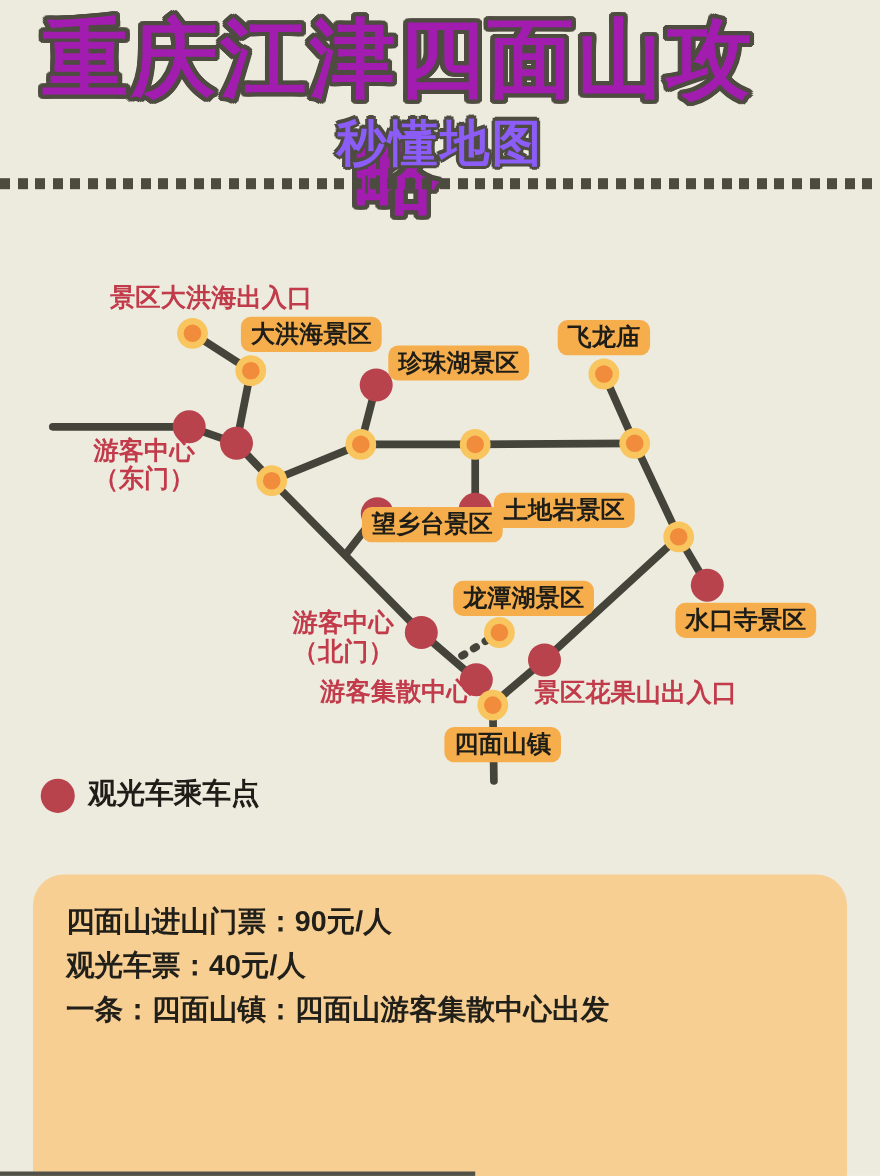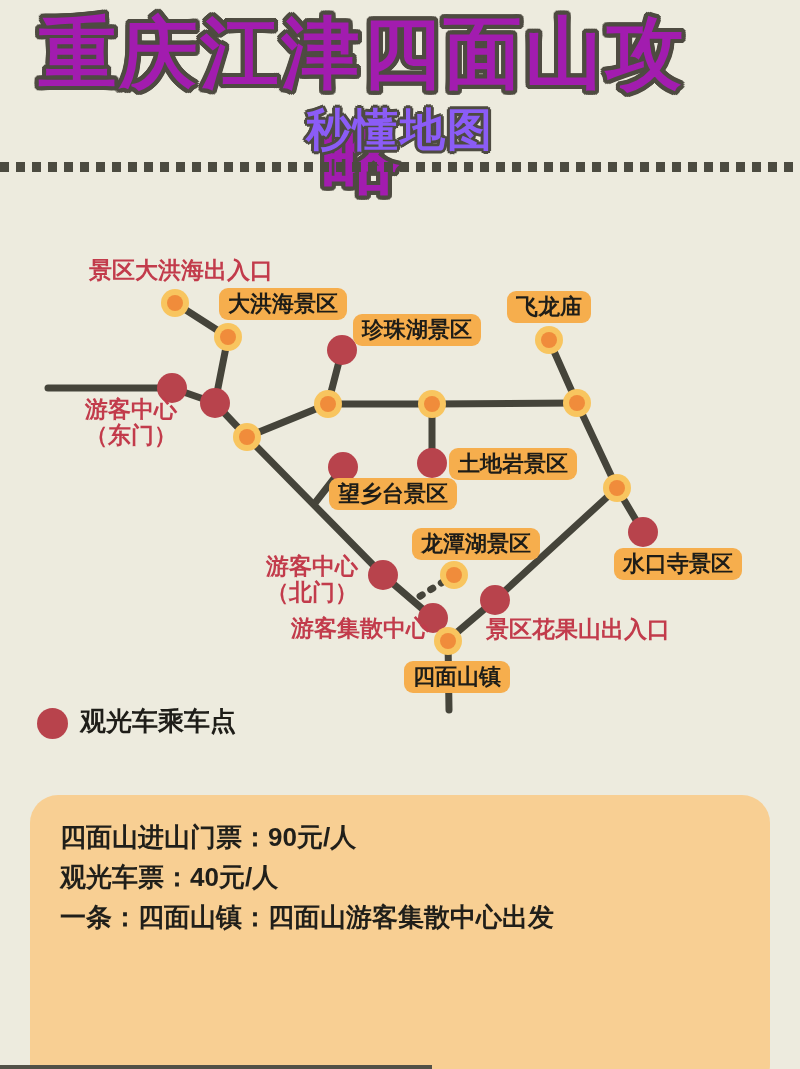--- a/index.html
+++ b/index.html
@@ -142,26 +142,26 @@
         <circle cx="448" cy="641" r="14" fill="#F8C55F"></circle>
           <circle cx="448" cy="641" r="8" fill="#F08C3B"></circle>
       </g>
     </g>
   </svg>
 
   <div class="badge" style="left:219px;top:288px;font-family:Liberation Serif, serif;">大洪海景区</div>
   <div class="badge" style="left:353px;top:314px;">珍珠湖景区</div>
   <div class="badge" style="left:507px;top:291px;">飞龙庙</div>
   <div class="badge" style="left:449px;top:448px;">土地岩景区</div>
-  <div class="badge" style="left:329px;top:478px;">望乡台景区</div>
+  <div class="badge" style="left:329px;top:461px;">望乡台景区</div>
   <div class="badge" style="left:412px;top:528px;">龙潭湖景区</div>
   <div class="badge" style="left:614px;top:548px;">水口寺景区</div>
   <div class="badge" style="left:404px;top:661px;">四面山镇</div>
 
-  <div class="red-label" style="left:89px;top:257px;">
+  <div class="red-label" style="left:100px;top:257px;">
     <span>景区大洪海出入口</span>
   </div>
   <div class="red-label" style="left:85px;top:396px;">
     <span>游客中心</span><br>
     <span>（东门）</span>
   </div>
   <div class="red-label" style="left:266px;top:553px;">
     <span>游客中心</span><br>
     <span>（北门）</span>
   </div>

